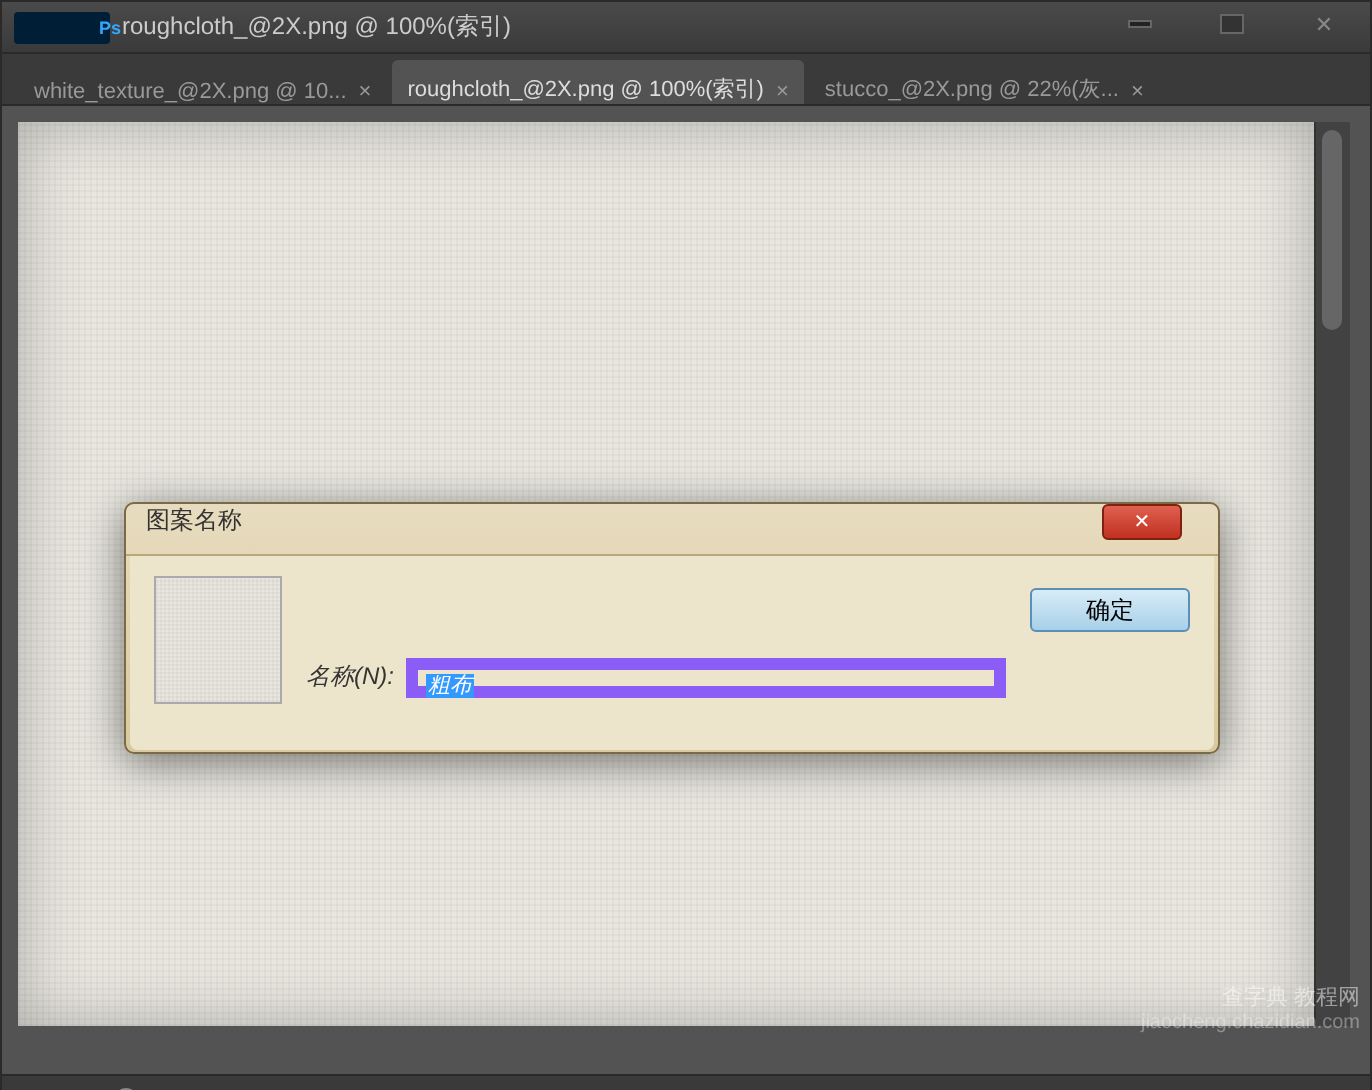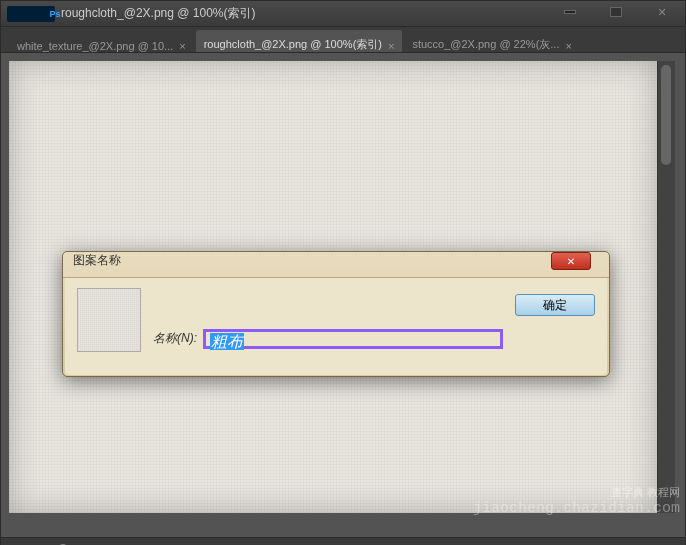--- a/index.html
+++ b/index.html
@@ -32,29 +32,29 @@
 .chev { color: #888; margin: 0 4px; }
 
 .dialog { position: absolute; left: 62px; top: 251px; width: 548px; height: 126px; background: linear-gradient(#e8dcc0, #d8ca9e); border: 1px solid #7a6a45; border-radius: 5px; box-shadow: 0 4px 20px rgba(0,0,0,0.5); }
 .dialog-title-bar { height: 26px; display: flex; align-items: flex-start; padding: 0 18px 0 10px; border-bottom: 1px solid #b8a87c; }
 .dialog-title { flex: 1; color: #333; font-size: 12px; }
 .dialog-close { width: 40px; height: 18px; background: linear-gradient(#e06050, #c03020); border: 1px solid #802010; border-radius: 3px; display: flex; align-items: center; justify-content: center; color: white; font-size: 10px; cursor: pointer; }
 .dialog-body { display: flex; padding: 10px 12px; gap: 12px; background: #ede4cc; margin: 0 2px 2px; border-radius: 0 0 4px 4px; height: 97px; }
 .preview { width: 64px; height: 64px; background: #e8e6df; border: 1px solid #aaa; background-image: repeating-linear-gradient(0deg, rgba(0,0,0,0.03) 0, rgba(0,0,0,0.03) 1px, transparent 1px, transparent 2px), repeating-linear-gradient(90deg, rgba(0,0,0,0.03) 0, rgba(0,0,0,0.03) 1px, transparent 1px, transparent 2px); }
 .name-row { display: flex; align-items: center; gap: 6px; margin-top: 24px; flex: 1; font-style: italic; }
 .name-label { font-size: 12px; color: #333; }
-.name-input { flex: 1; height: 20px; border: 3px solid #8b5cf6; padding: 0 4px; font-size: 16px; }
+.name-input { flex: 1; height: 20px; border: 6px solid #8b5cf6; padding: 0 4px; font-size: 11px; }
 .name-input .sel { background: #3399ff; color: white; padding: 0 1px; }
 .dialog-buttons { display: flex; flex-direction: column; gap: 8px; margin-top: 6px; }
 .dlg-btn { width: 80px; height: 22px; border: 1px solid #888; border-radius: 3px; font-size: 12px; cursor: pointer; display: flex; align-items: center; justify-content: center; }
 .dlg-btn.ok { background: linear-gradient(#d8ecf8, #a8d0e8); border-color: #5a90b8; }
 .dlg-btn.cancel { background: linear-gradient(#fdfdfd, #e8e8e8); }
 
 .watermark { position: absolute; right: 6px; bottom: 28px; color: rgba(255,255,255,0.5); font-size: 11px; text-align: right; margin-left: 20px; }
-.watermark .sub { font-size: 15px; color: rgba(255,255,255,0.35); font-family: Liberation Mono, monospace; }
+.watermark .sub { font-size: 10px; color: rgba(255,255,255,0.35); }
 </style>
 </head>
 <body>
 
 <div class="app-window">
 
   <div class="title-bar">
     <div class="ps-icon">Ps</div>
     <div class="title-text">roughcloth_@2X.png @ 100%(索引)</div>
     <div class="win-controls">

